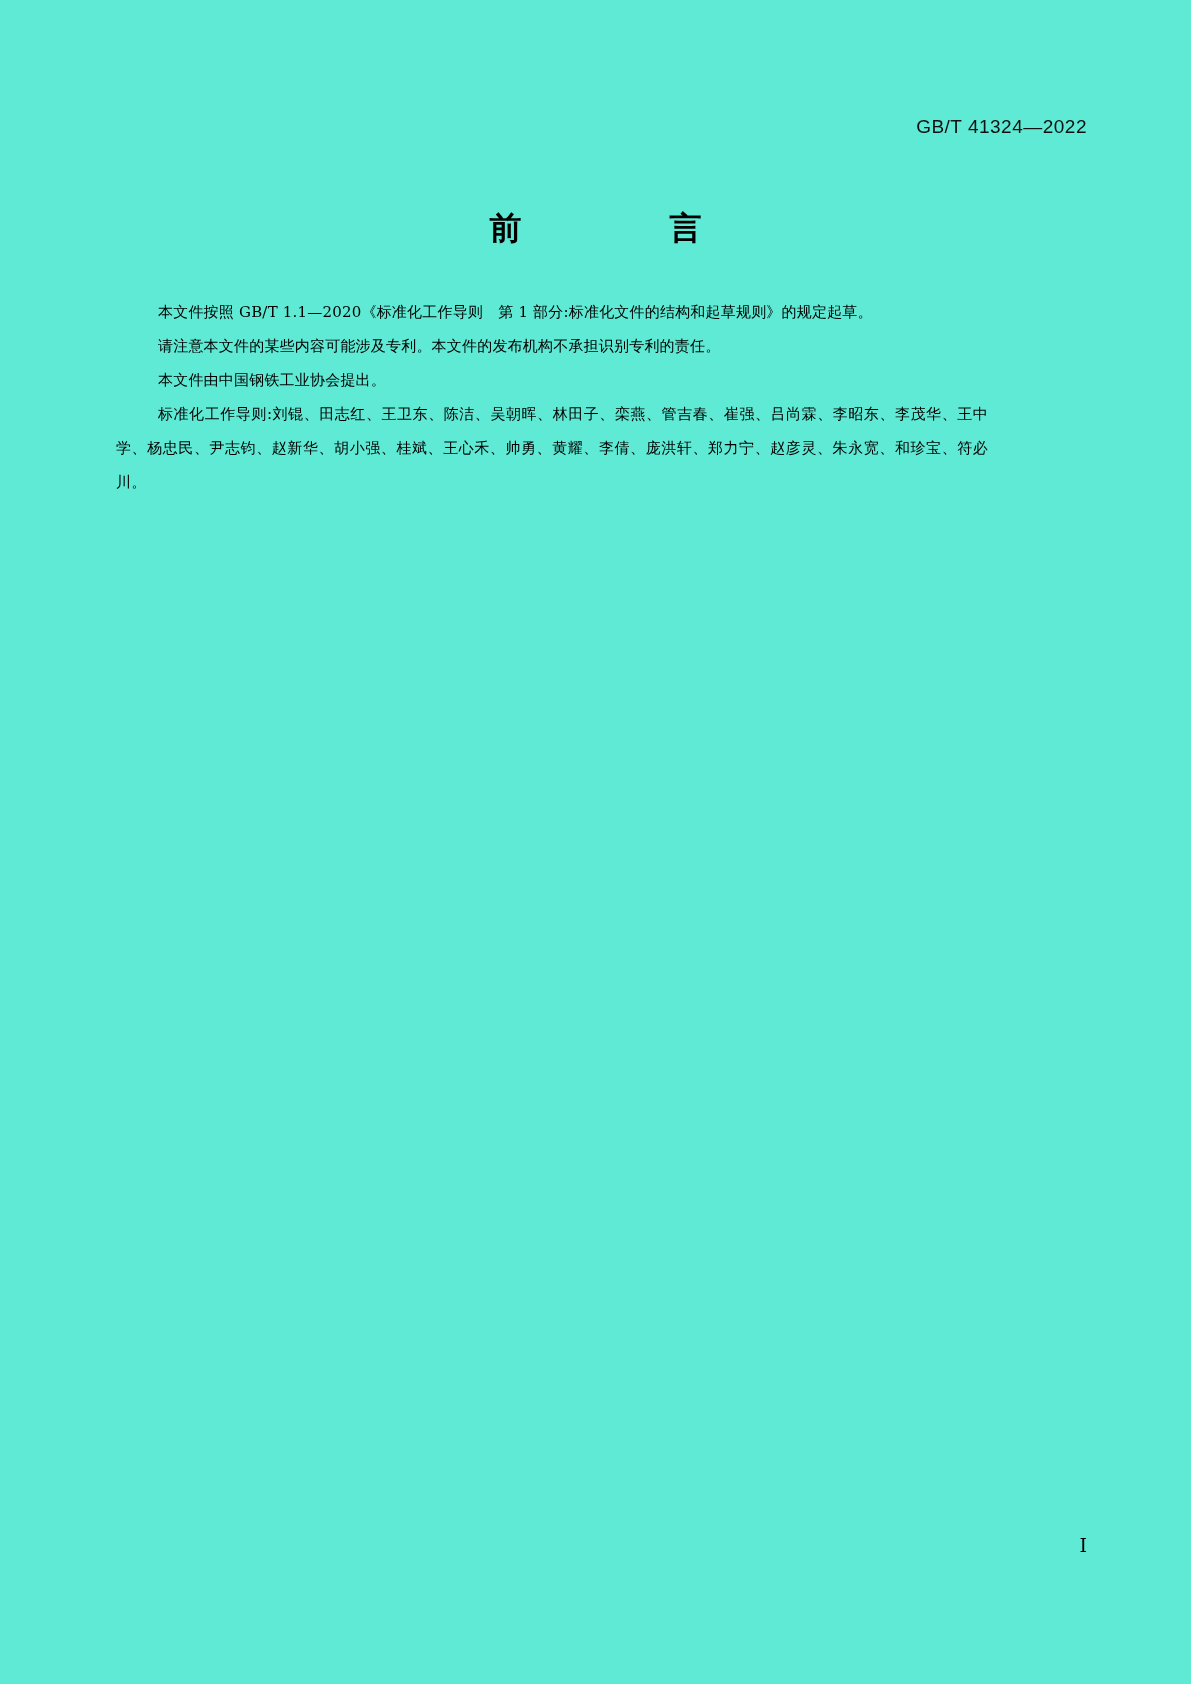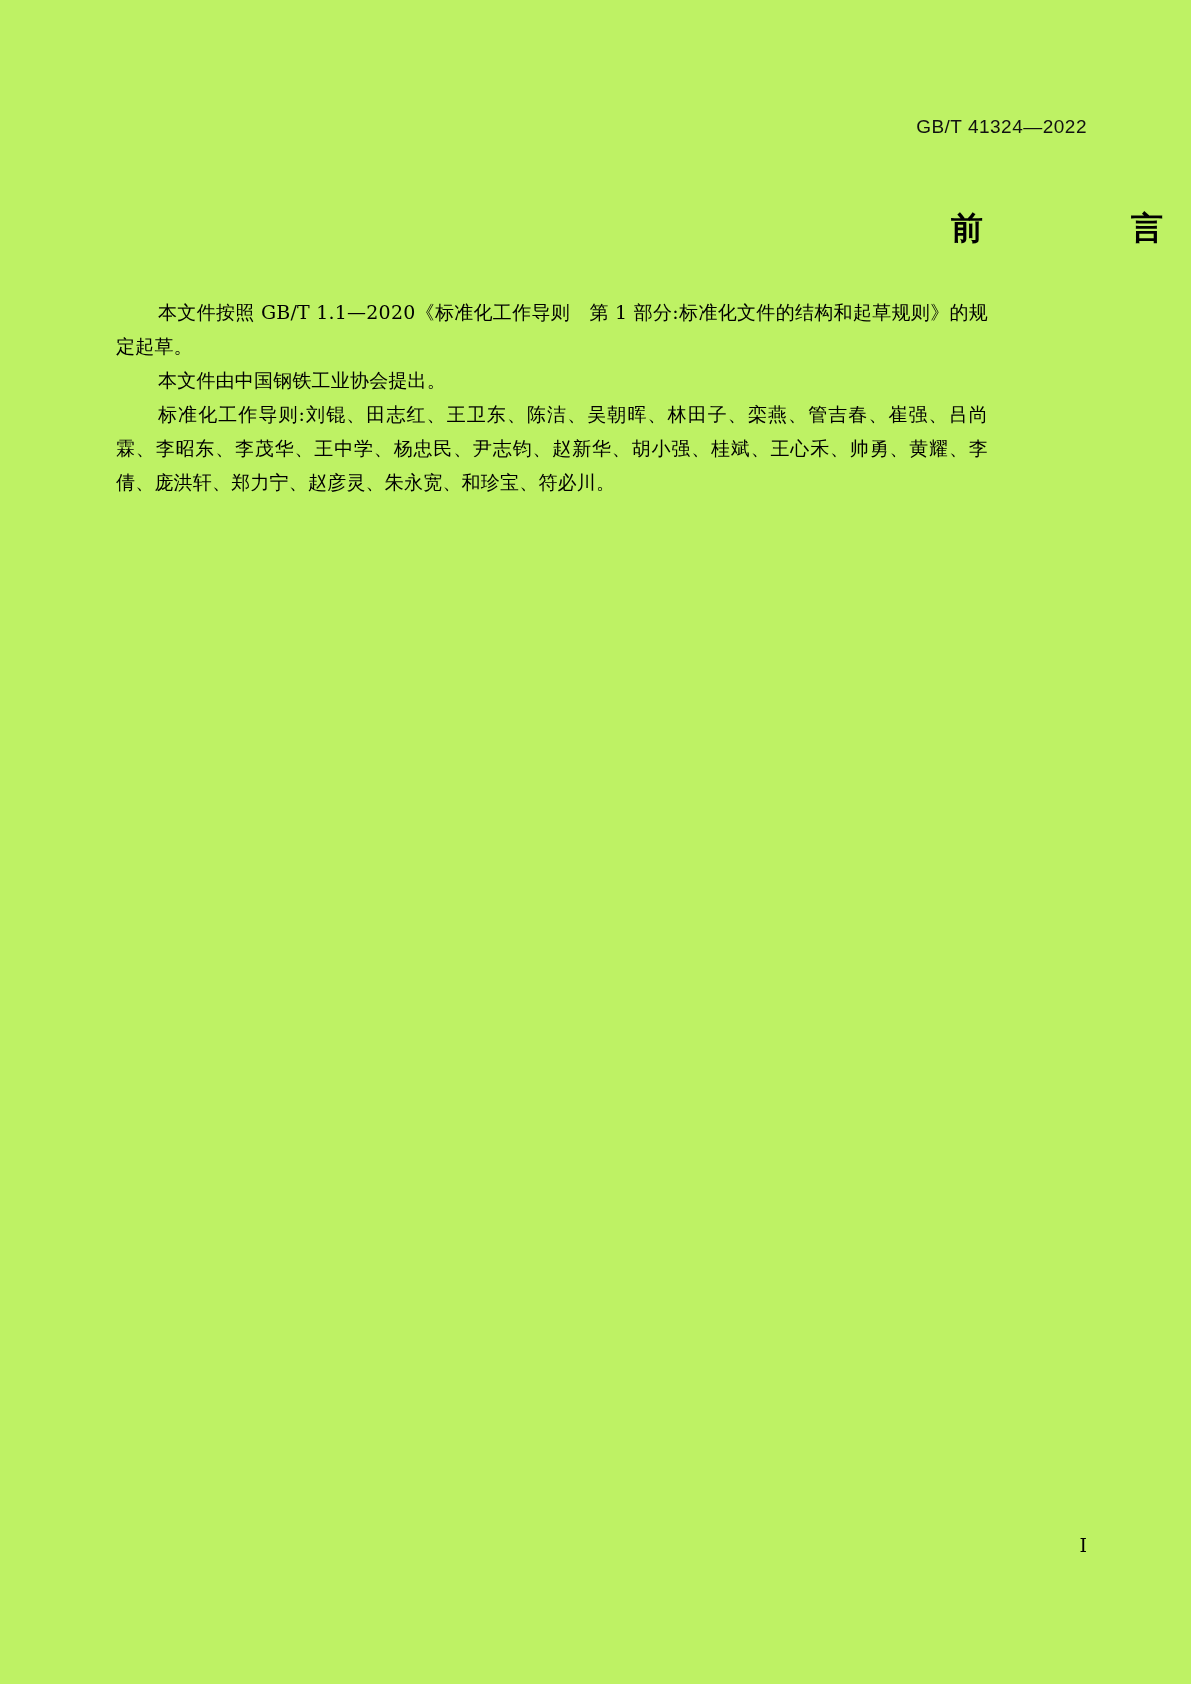--- a/index.html
+++ b/index.html
@@ -4,55 +4,55 @@
 <style>
   html, body {
     margin: 0;
     padding: 0;
     background: #ffffff;
   }
   .page {
     position: relative;
     width: 1191px;
     height: 1684px;
-    background: #bef264;
+    background: #5eead4;
     font-family: "DejaVu Serif", "Liberation Serif", serif;
     color: #000000;
     overflow: hidden;
   }
   .header {
     position: absolute;
     top: 116px;
     right: 104px;
     font-family: "Liberation Sans", sans-serif;
     font-size: 19px;
     letter-spacing: 0.5px;
     color: #111;
     white-space: nowrap;
   }
   .doc-title {
     position: absolute;
     top: 207px;
     left: 0;
     width: 1191px;
-    text-align: right;
+    text-align: center;
     font-family: "DejaVu Serif", "Liberation Serif", serif;
     font-weight: bold;
     font-size: 32px;
     letter-spacing: 28px;
     text-indent: 28px;
   }
   .body-block {
     position: absolute;
     top: 295px;
     left: 116px;
     width: 872px;
   }
   .para {
-    font-size: 19px;
+    font-size: 15px;
     line-height: 34px;
     text-align: justify;
     text-justify: inter-ideograph;
     margin: 0 0 0 0;
     letter-spacing: 0.2px;
   }
   .indent {
     text-indent: 42px;
   }
   .page-number {
@@ -67,19 +67,20 @@
 <body>
 
 <div class="page">
 
   <div class="header">GB/T 41324—2022</div>
 
   <div class="doc-title">前　　言</div>
 
   <div class="body-block">
     <p class="para indent">本文件按照 GB/T 1.1—2020《标准化工作导则　第 1 部分:标准化文件的结构和起草规则》的规定起草。</p>
+    <p class="para indent">请注意本文件的某些内容可能涉及专利。本文件的发布机构不承担识别专利的责任。</p>
     <p class="para indent">本文件由中国钢铁工业协会提出。</p>
     <p class="para indent">标准化工作导则:刘锟、田志红、王卫东、陈洁、吴朝晖、林田子、栾燕、管吉春、崔强、吕尚霖、李昭东、李茂华、王中学、杨忠民、尹志钧、赵新华、胡小强、桂斌、王心禾、帅勇、黄耀、李倩、庞洪轩、郑力宁、赵彦灵、朱永宽、和珍宝、符必川。</p>
   </div>
 
   <div class="page-number">Ⅰ</div>
 
 </div>
 
 </body></html>

